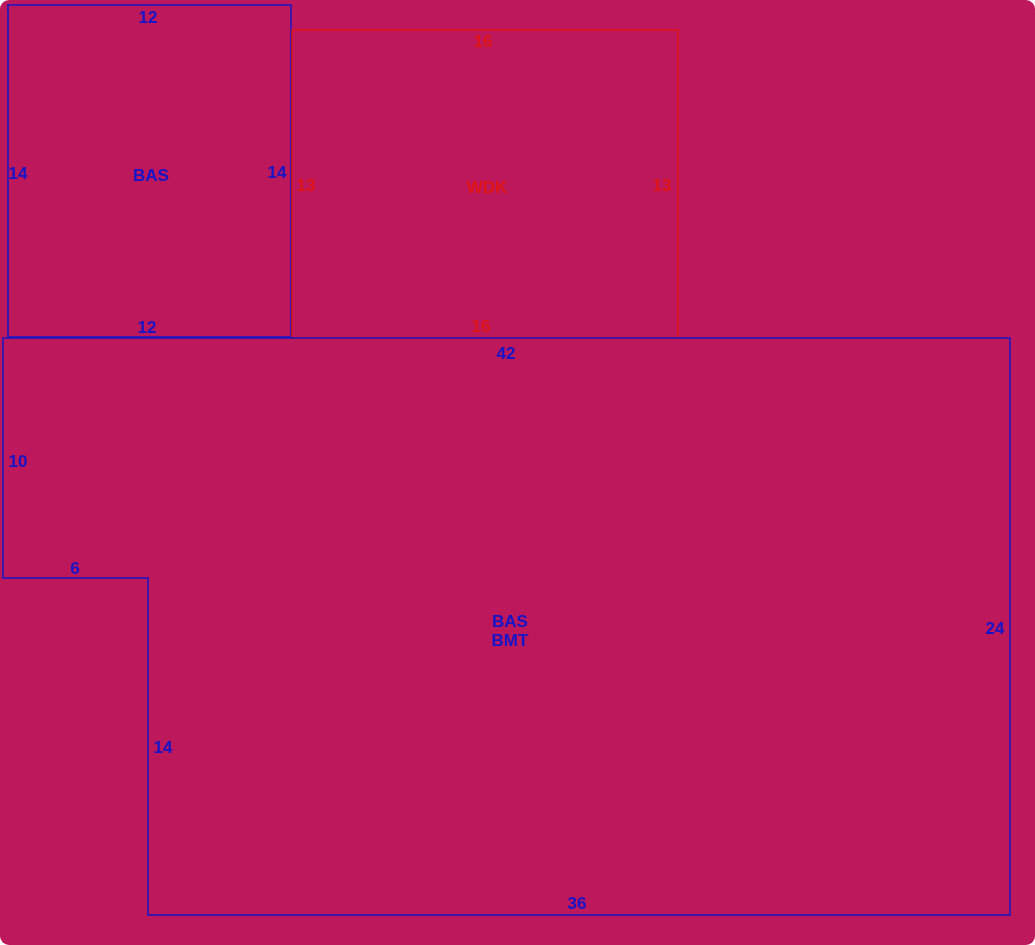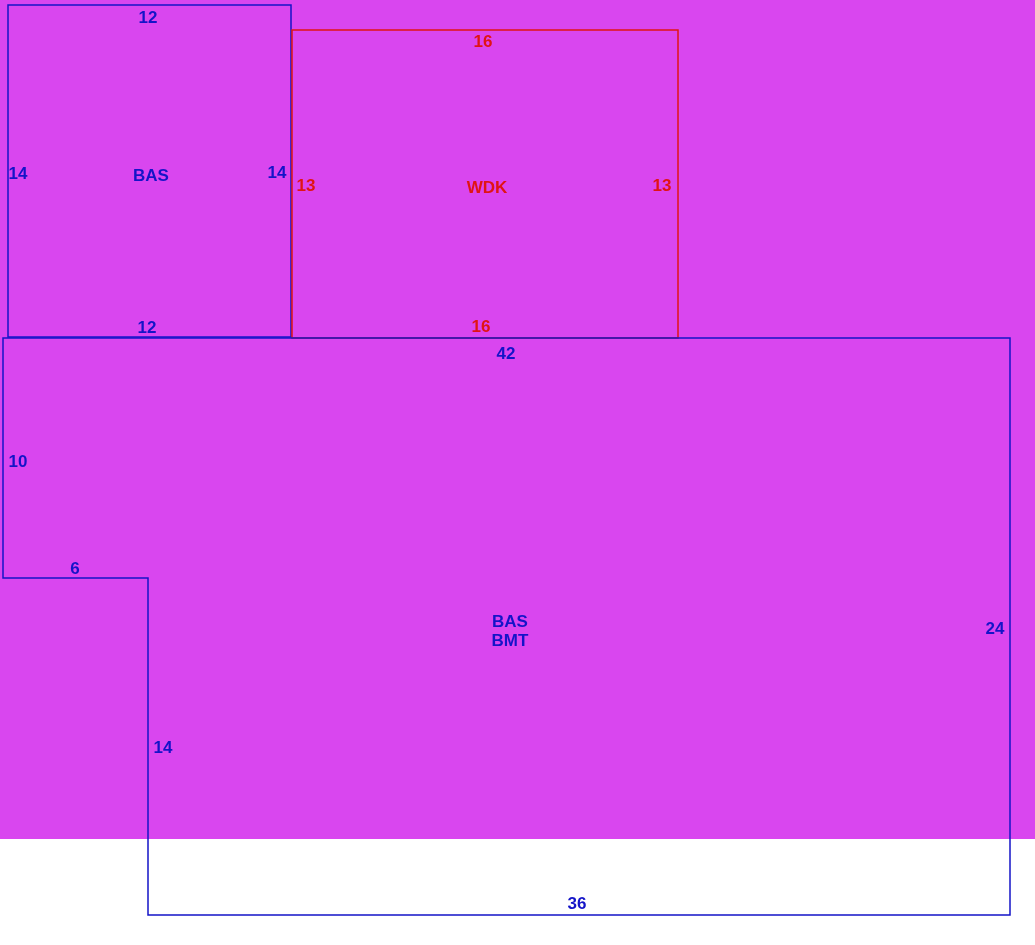--- a/index.html
+++ b/index.html
@@ -6,22 +6,23 @@
     margin: 0;
     padding: 0;
     background: #ffffff;
     width: 1035px;
     height: 945px;
     overflow: hidden;
   }
   .sketch-wrap {
     position: relative;
     width: 1035px;
-    height: 839px;
-    background: #d946ef;
+    height: 945px;
+    background: #be185d;
+    border-radius: 9px;
   }
   svg {
     display: block;
   }
   text {
     font-family: "Liberation Sans", "DejaVu Sans", sans-serif;
     font-size: 17px;
     font-weight: bold;
   }
   .outline {

